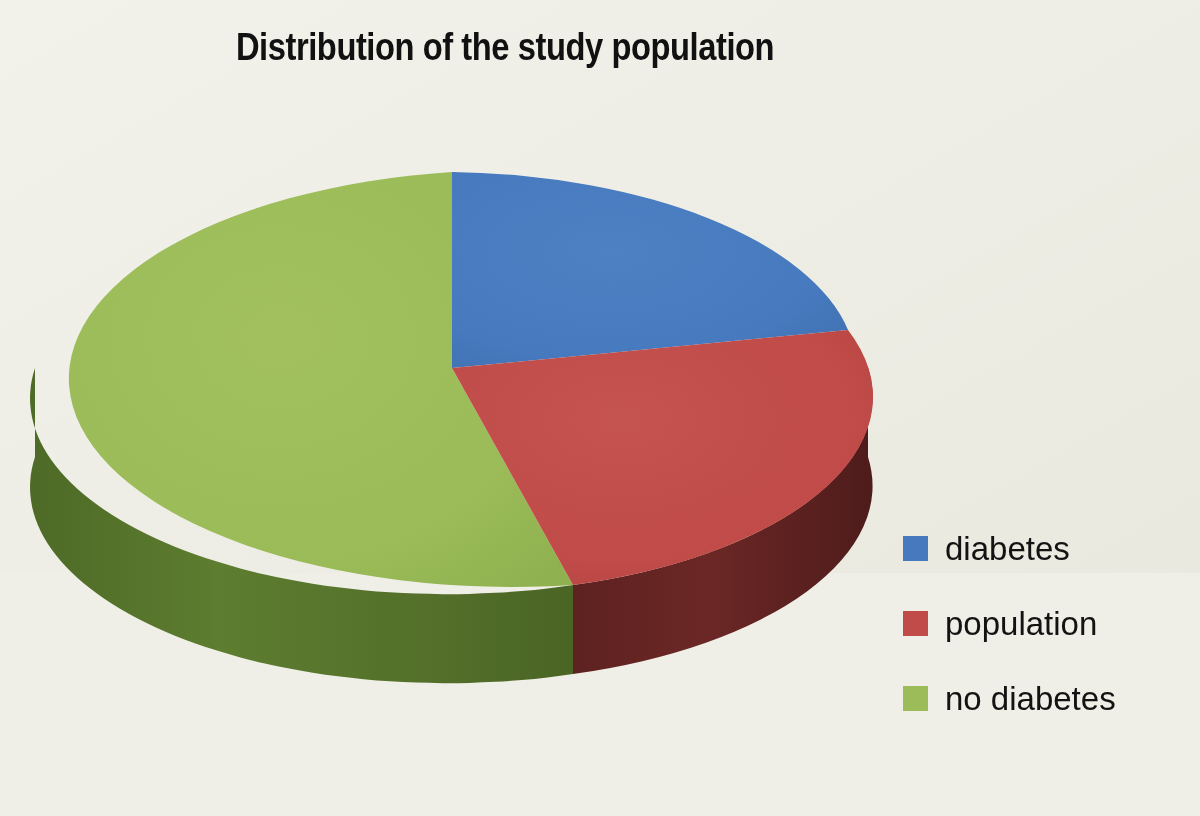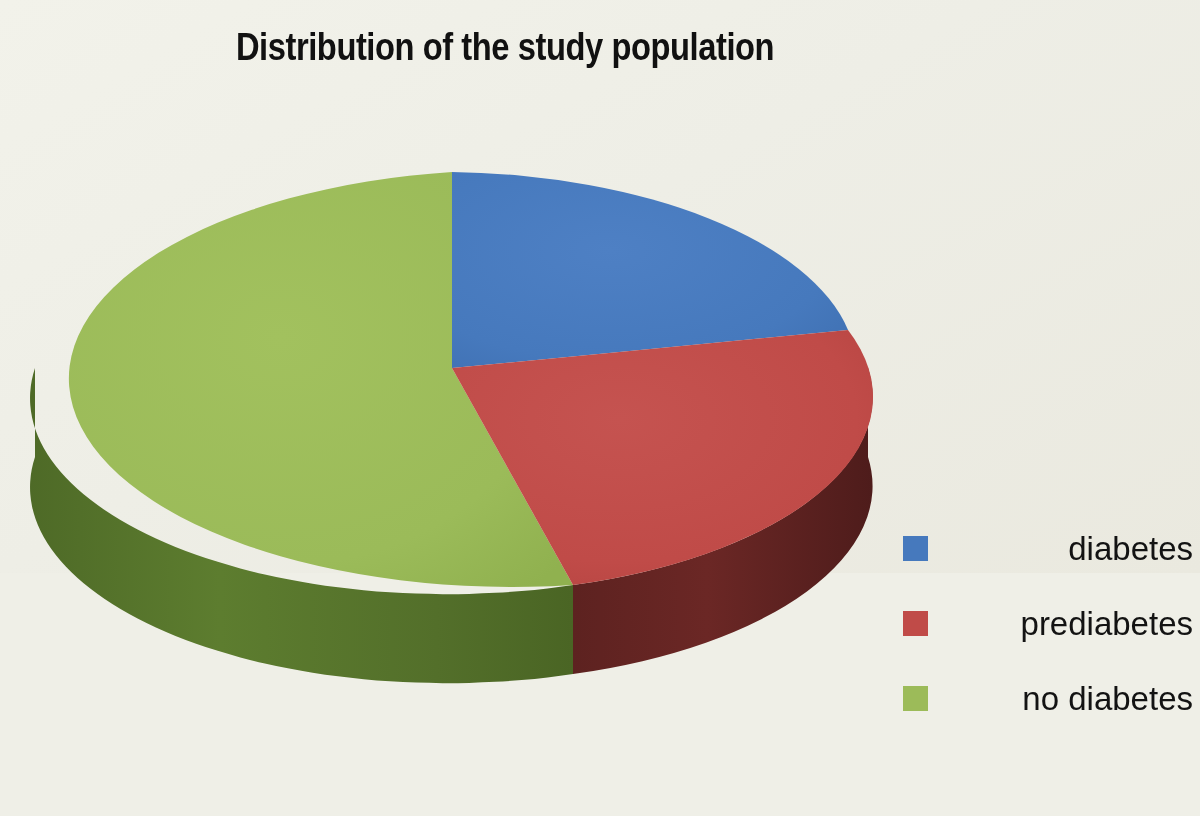--- a/index.html
+++ b/index.html
@@ -49,21 +49,20 @@
     position: absolute;
     left: 903px;
     top: 528px;
     width: 290px;
   }
   .legend-item {
     display: flex;
     align-items: center;
     height: 40px;
     margin-bottom: 35px;
-    justify-content: space-between;
   }
   .legend-item:last-child {
     margin-bottom: 16px;
   }
   .legend-swatch {
     width: 25px;
     height: 25px;
     flex: 0 0 25px;
     margin-right: 17px;
   }
@@ -149,21 +148,21 @@
 
   <div id="legend">
 
     <div class="legend-item">
       <span class="legend-swatch" style="background:#4679BD;"></span>
       <span class="legend-label">diabetes</span>
     </div>
 
     <div class="legend-item">
       <span class="legend-swatch" style="background:#C04B48;"></span>
-      <span class="legend-label">prediabetes</span>
+      <span class="legend-label">population</span>
     </div>
 
     <div class="legend-item">
       <span class="legend-swatch" style="background:#9CBB59;"></span>
       <span class="legend-label">no diabetes</span>
     </div>
 
   </div>
 
 </div>

